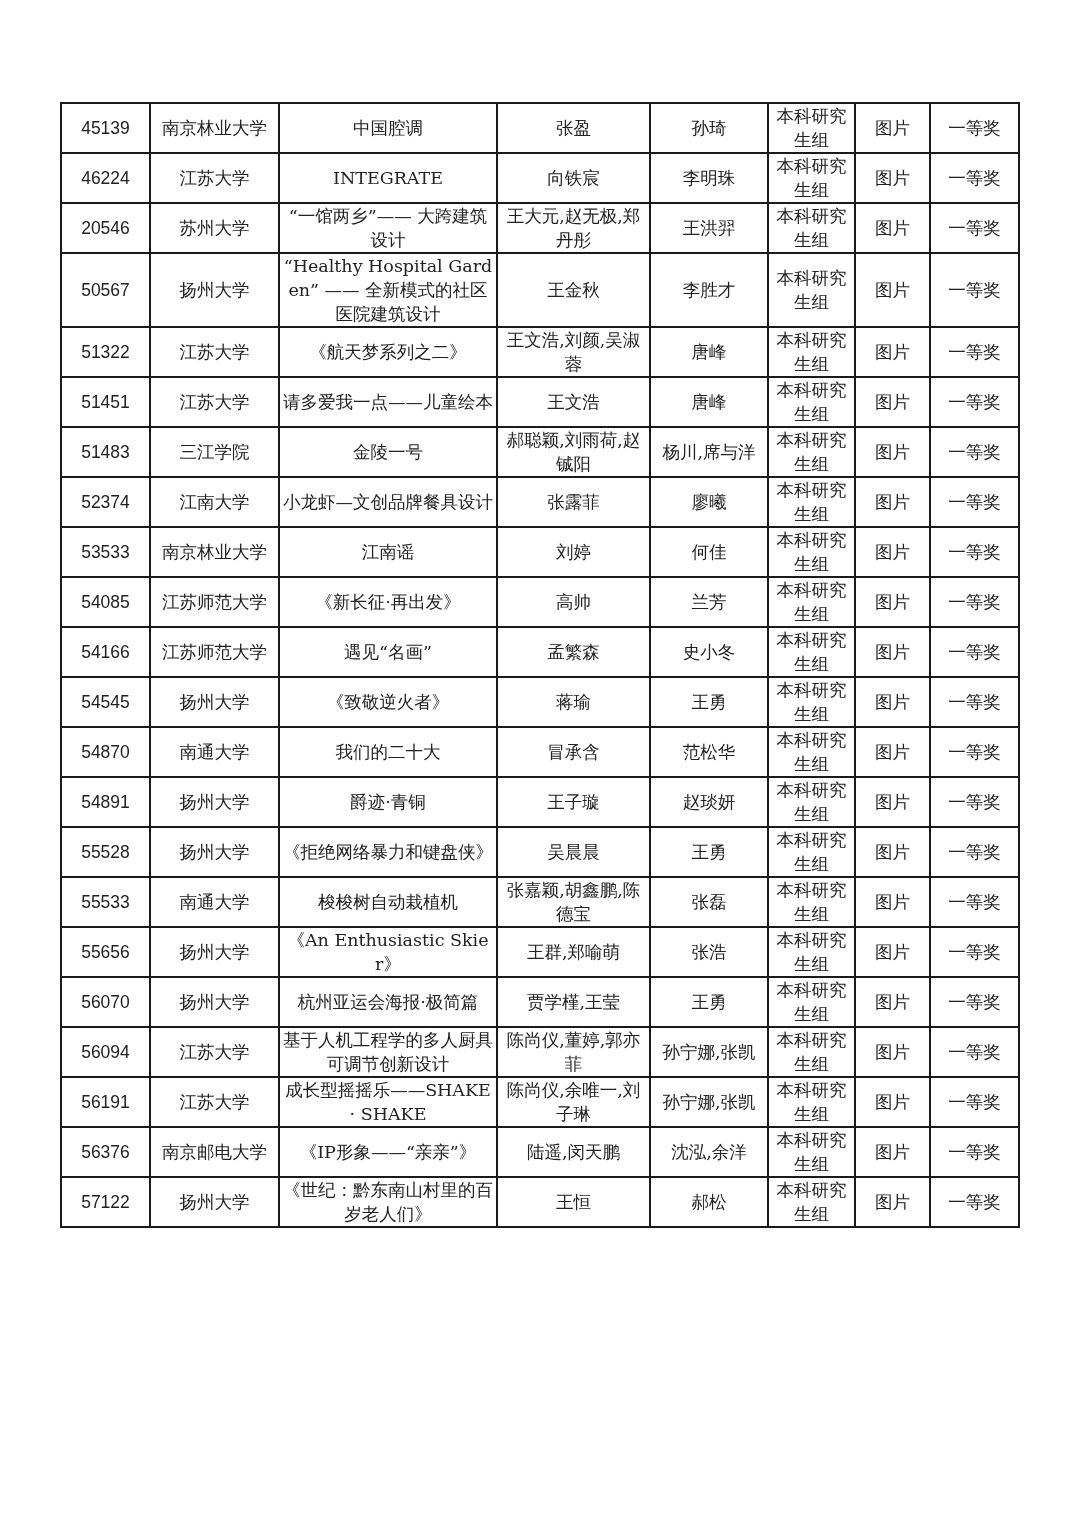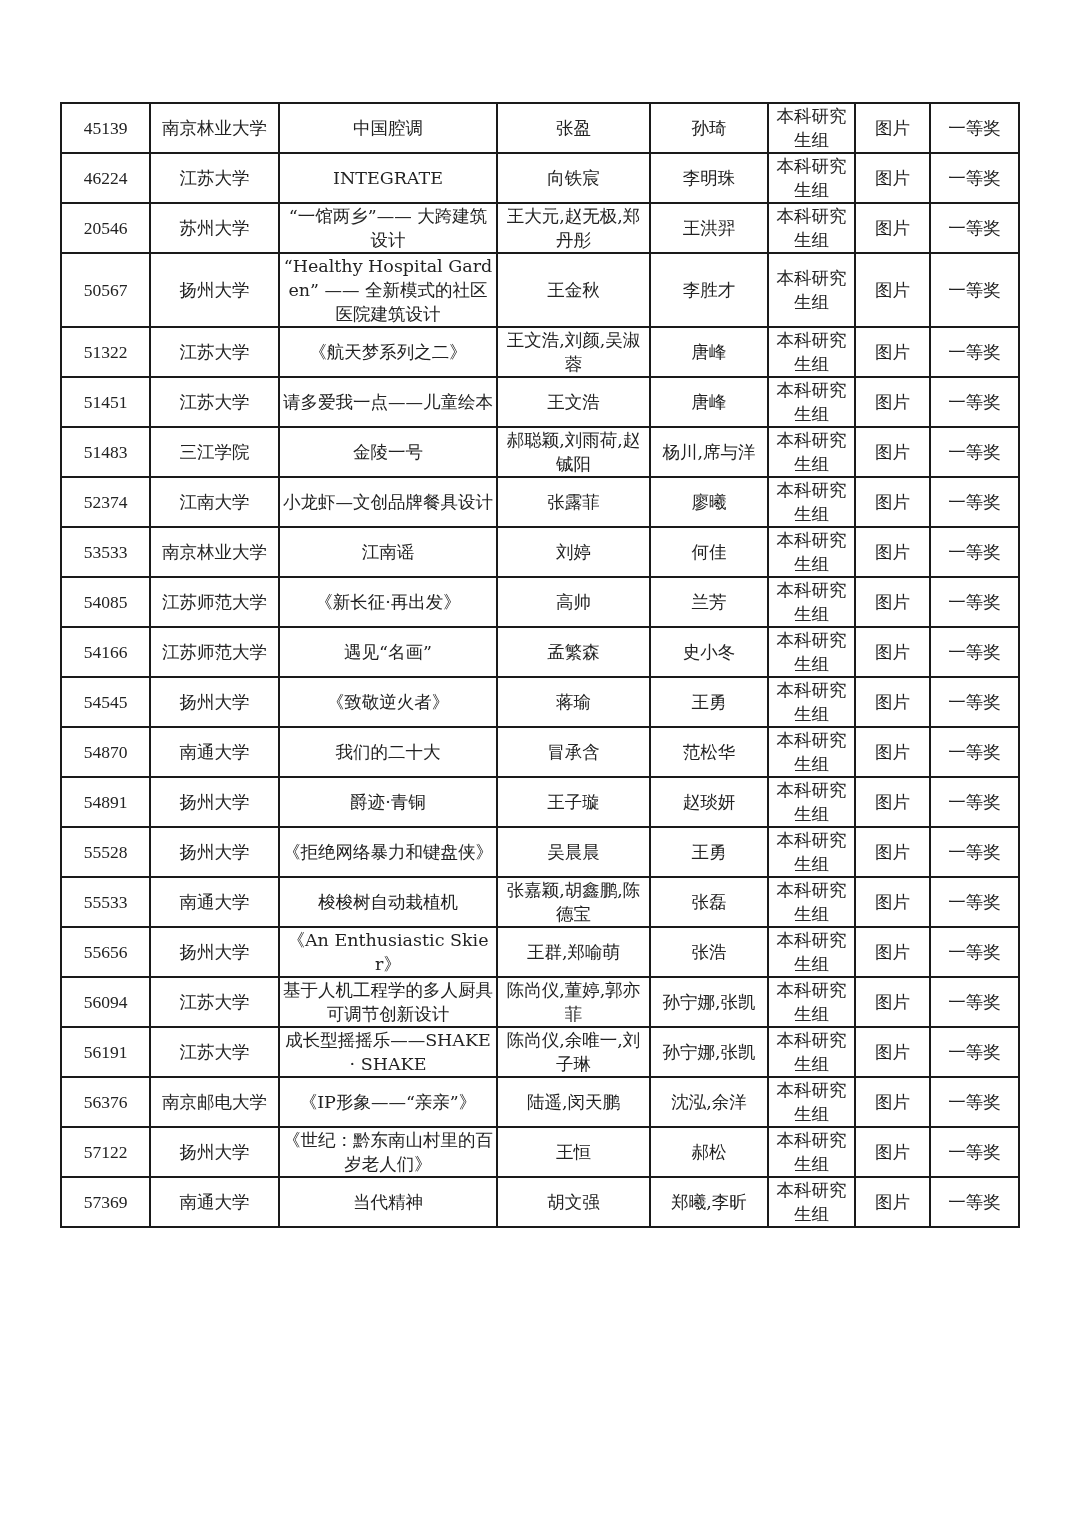--- a/index.html
+++ b/index.html
@@ -5,21 +5,21 @@
   html, body { margin: 0; padding: 0; background: #ffffff; }
   body { width: 1080px; height: 1527px; position: relative; overflow: hidden;
          font-family: "DejaVu Serif", "Liberation Serif", serif; color: #222; }
   #awards-table { position: absolute; left: 60px; top: 102px; border-collapse: collapse;
                   table-layout: fixed; width: 958px; }
   #awards-table td { border: 2px solid #1a1a1a; text-align: center; vertical-align: middle;
                      font-size: 17.5px; line-height: 24px; padding: 0 2px; overflow: hidden;
                      word-break: break-all; }
   #awards-table tr { height: 49px; }
   #awards-table tr.tall { height: 74px; }
-  td.c-id { font-family: Liberation Serif, serif; font-size: 18px; }
+  td.c-id { font-family: Liberation Sans, sans-serif; font-size: 18px; }
   td.c-group { font-size: 17px; line-height: 23px; }
 </style>
 </head>
 <body>
 
 <table id="awards-table">
   <colgroup>
     <col style="width:89px">
       <col style="width:129px">
       <col style="width:218px">
@@ -194,20 +194,30 @@
     <td class="c-id">55656</td>
     <td>扬州大学</td>
     <td>《An Enthusiastic Skier》</td>
     <td>王群,郑喻萌</td>
     <td>张浩</td>
     <td class="c-group">本科研究生组</td>
     <td>图片</td>
     <td>一等奖</td>
   </tr>
       <tr>
+    <td class="c-id">56070</td>
+    <td>扬州大学</td>
+    <td>杭州亚运会海报·极简篇</td>
+    <td>贾学槿,王莹</td>
+    <td>王勇</td>
+    <td class="c-group">本科研究生组</td>
+    <td>图片</td>
+    <td>一等奖</td>
+  </tr>
+      <tr>
     <td class="c-id">56094</td>
     <td>江苏大学</td>
     <td>基于人机工程学的多人厨具可调节创新设计</td>
     <td>陈尚仪,董婷,郭亦菲</td>
     <td>孙宁娜,张凯</td>
     <td class="c-group">本科研究生组</td>
     <td>图片</td>
     <td>一等奖</td>
   </tr>
       <tr>
@@ -233,24 +243,14 @@
       <tr>
     <td class="c-id">57122</td>
     <td>扬州大学</td>
     <td>《世纪：黔东南山村里的百岁老人们》</td>
     <td>王恒</td>
     <td>郝松</td>
     <td class="c-group">本科研究生组</td>
     <td>图片</td>
     <td>一等奖</td>
   </tr>
-      <tr>
-    <td class="c-id">57369</td>
-    <td>南通大学</td>
-    <td>当代精神</td>
-    <td>胡文强</td>
-    <td>郑曦,李昕</td>
-    <td class="c-group">本科研究生组</td>
-    <td>图片</td>
-    <td>一等奖</td>
-  </tr>
     </tbody>
 </table>
 
 </body></html>

